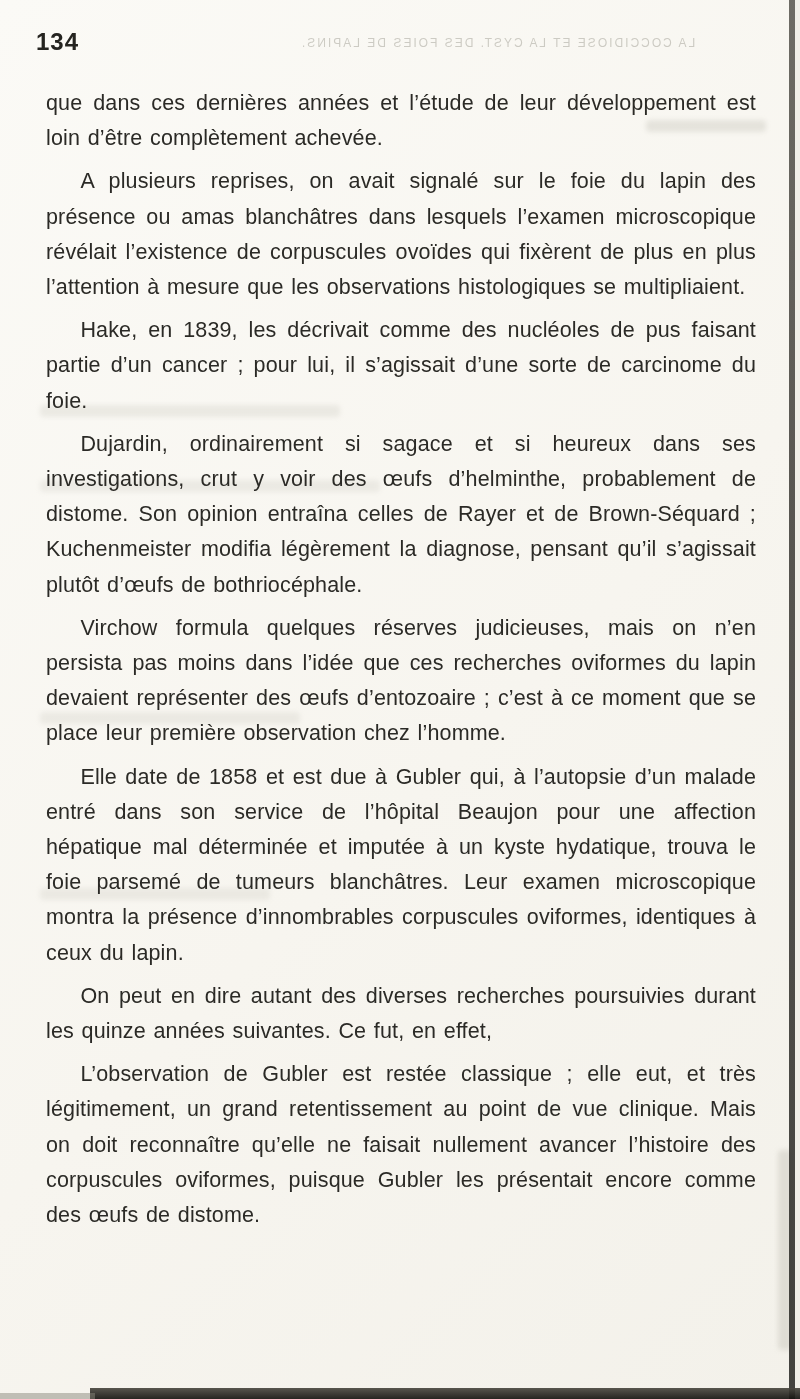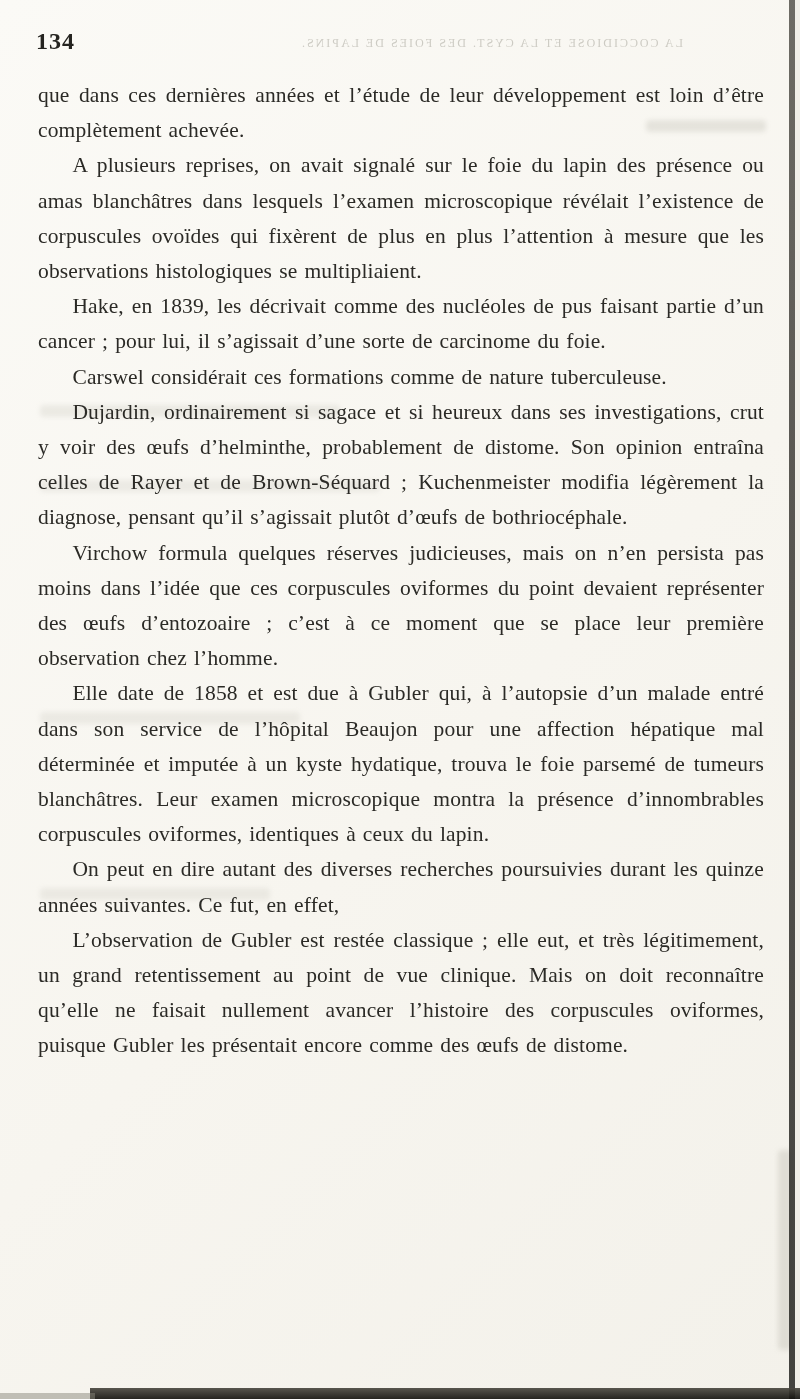--- a/index.html
+++ b/index.html
@@ -7,21 +7,21 @@
     padding: 0;
     background: #e9e7e0;
   }
   .page {
     position: relative;
     width: 800px;
     height: 1399px;
     margin: 0 auto;
     background: linear-gradient(135deg, #fbfaf6 0%, #f7f5ef 55%, #f3f1ea 100%);
     overflow: hidden;
-    font-family: Liberation Serif, serif;
+    font-family: Liberation Sans, sans-serif;
     color: #2b2a26;
   }
 
   
   .header {
     position: absolute;
     top: 24px;
     left: 0;
     right: 0;
     height: 40px;
@@ -123,21 +123,21 @@
     width: 726px;
     font-size: 21.5px;
     line-height: 35.2px;
     text-align: justify;
     letter-spacing: 0.15px;
     word-spacing: 1.5px;
     hyphens: auto;
     -webkit-hyphens: auto;
   }
   .text-block p {
-    margin: 0;
+    margin: 8px;
     text-indent: 1.6em;
   }
   .text-block p.no-indent {
     text-indent: 0;
   }
 </style>
 </head>
 <body>
 
 <div class="page">
@@ -151,23 +151,22 @@
   <div class="smudge smudge-2"></div>
   <div class="smudge smudge-3"></div>
   <div class="smudge smudge-4"></div>
   <div class="smudge smudge-5"></div>
   <div class="smudge smudge-6"></div>
 
   <div class="text-block">
     <p class="no-indent">que dans ces dernières années et l’étude de leur développement est loin d’être complètement achevée.</p>
     <p>A plusieurs reprises, on avait signalé sur le foie du lapin des présence ou amas blanchâtres dans lesquels l’examen microscopique révélait l’existence de corpuscules ovoïdes qui fixèrent de plus en plus l’attention à mesure que les observations histologiques se multipliaient.</p>
     <p>Hake, en 1839, les décrivait comme des nucléoles de pus faisant partie d’un cancer ; pour lui, il s’agissait d’une sorte de carcinome du foie.</p>
-    <p>Carswel considérait ces formations comme de nature tuberculeuse.</p>
     <p>Dujardin, ordinairement si sagace et si heureux dans ses investigations, crut y voir des œufs d’helminthe, probablement de distome. Son opinion entraîna celles de Rayer et de Brown-Séquard ; Kuchenmeister modifia légèrement la diagnose, pensant qu’il s’agissait plutôt d’œufs de bothriocéphale.</p>
-    <p>Virchow formula quelques réserves judicieuses, mais on n’en persista pas moins dans l’idée que ces corpuscules oviformes du point devaient représenter des œufs d’entozoaire ; c’est à ce moment que se place leur première observation chez l’homme.</p>
+    <p>Virchow formula quelques réserves judicieuses, mais on n’en persista pas moins dans l’idée que ces recherches oviformes du lapin devaient représenter des œufs d’entozoaire ; c’est à ce moment que se place leur première observation chez l’homme.</p>
     <p>Elle date de 1858 et est due à Gubler qui, à l’autopsie d’un malade entré dans son service de l’hôpital Beaujon pour une affection hépatique mal déterminée et imputée à un kyste hydatique, trouva le foie parsemé de tumeurs blanchâtres. Leur examen microscopique montra la présence d’innombrables corpuscules oviformes, identiques à ceux du lapin.</p>
     <p>On peut en dire autant des diverses recherches poursuivies durant les quinze années suivantes. Ce fut, en effet,</p>
     <p>L’observation de Gubler est restée classique ; elle eut, et très légitimement, un grand retentissement au point de vue clinique. Mais on doit reconnaître qu’elle ne faisait nullement avancer l’histoire des corpuscules oviformes, puisque Gubler les présentait encore comme des œufs de distome.</p>
   </div>
 
   <div class="edge-right-outer"></div>
   <div class="edge-right"></div>
   <div class="edge-bottom"></div>
   <div class="edge-bottom-left"></div>
 

